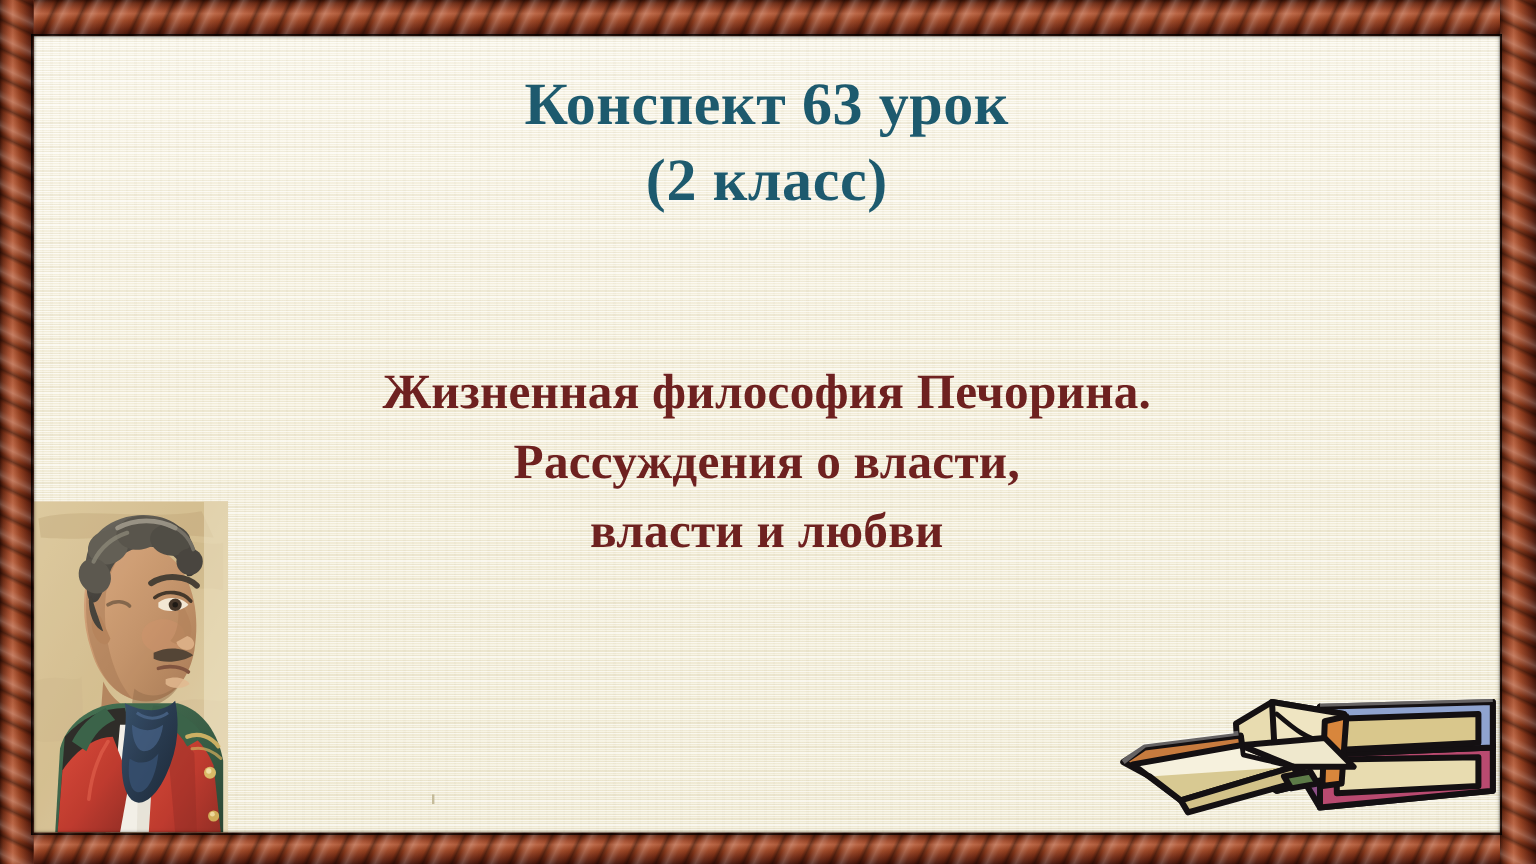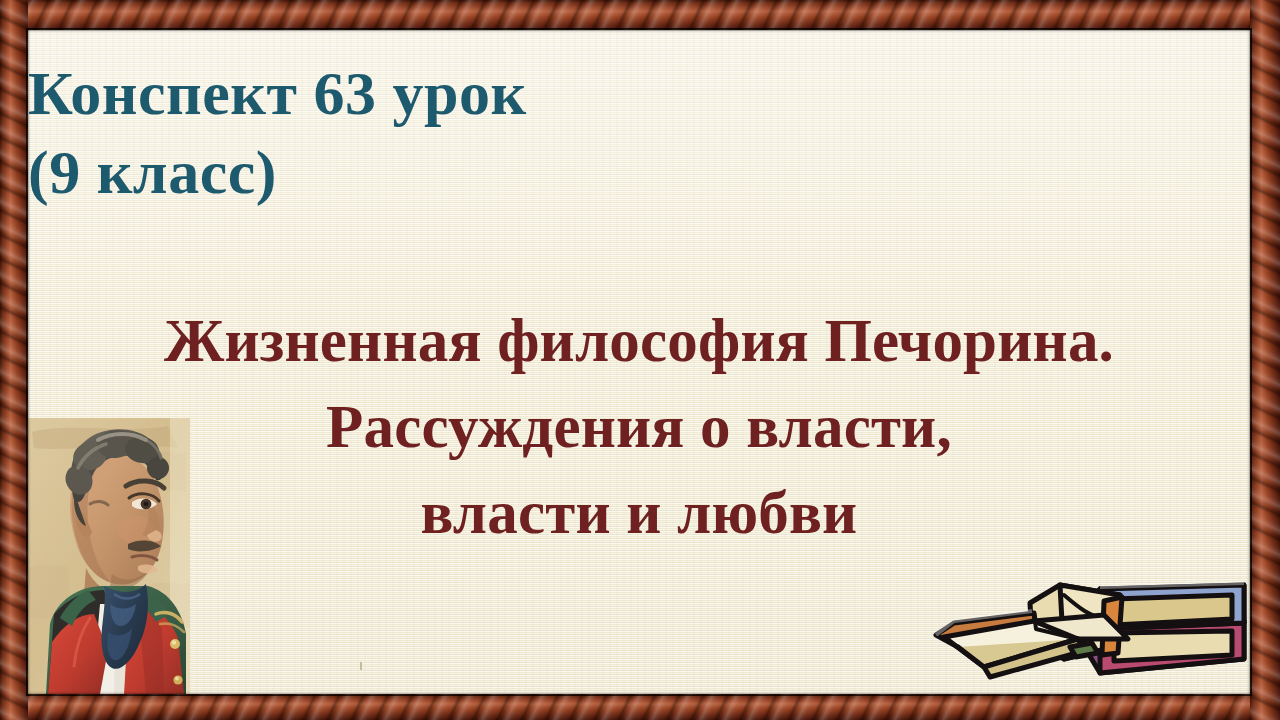--- a/index.html
+++ b/index.html
@@ -139,41 +139,41 @@
       ),
       linear-gradient(to bottom, #fbf8ec 0%, #f6f1de 45%, #f3eed9 100%);
   }
 
   
   .title-block {
     position: absolute;
     left: 0;
     top: 24px;
     width: 1222px;
-    text-align: left;
+    text-align: center;
     color: #1d5a6e;
     font-family: "Liberation Serif", "DejaVu Serif", serif;
     font-weight: bold;
-    font-size: 62px;
+    font-size: 50px;
     line-height: 1.28;
     letter-spacing: 0.5px;
     z-index: 3;
   }
   .title-line { display: block; white-space: nowrap; }
 
   .subtitle-block {
     position: absolute;
     left: 40px;
     top: 268px;
     width: 1142px;
     text-align: center;
     color: #6e2120;
     font-family: "Liberation Serif", "DejaVu Serif", serif;
     font-weight: bold;
-    font-size: 61px;
+    font-size: 41px;
     line-height: 1.41;
     letter-spacing: 0.2px;
     z-index: 3;
   }
   .subtitle-line { display: block; white-space: nowrap; }
 
   
   .speck {
     position: absolute;
     left: 332px;
@@ -211,21 +211,21 @@
 </style>
 </head>
 <body>
 
 <div class="slide">
 
   <div class="paper">
 
     <div class="title-block">
       <span class="title-line">Конспект 63 урок</span>
-      <span class="title-line">(9 класс)</span>
+      <span class="title-line">(2 класс)</span>
     </div>
 
     <div class="subtitle-block">
       <span class="subtitle-line">Жизненная философия Печорина.</span>
       <span class="subtitle-line">Рассуждения о власти,</span>
       <span class="subtitle-line">власти и любви</span>
     </div>
 
     <div class="speck"></div>
 

